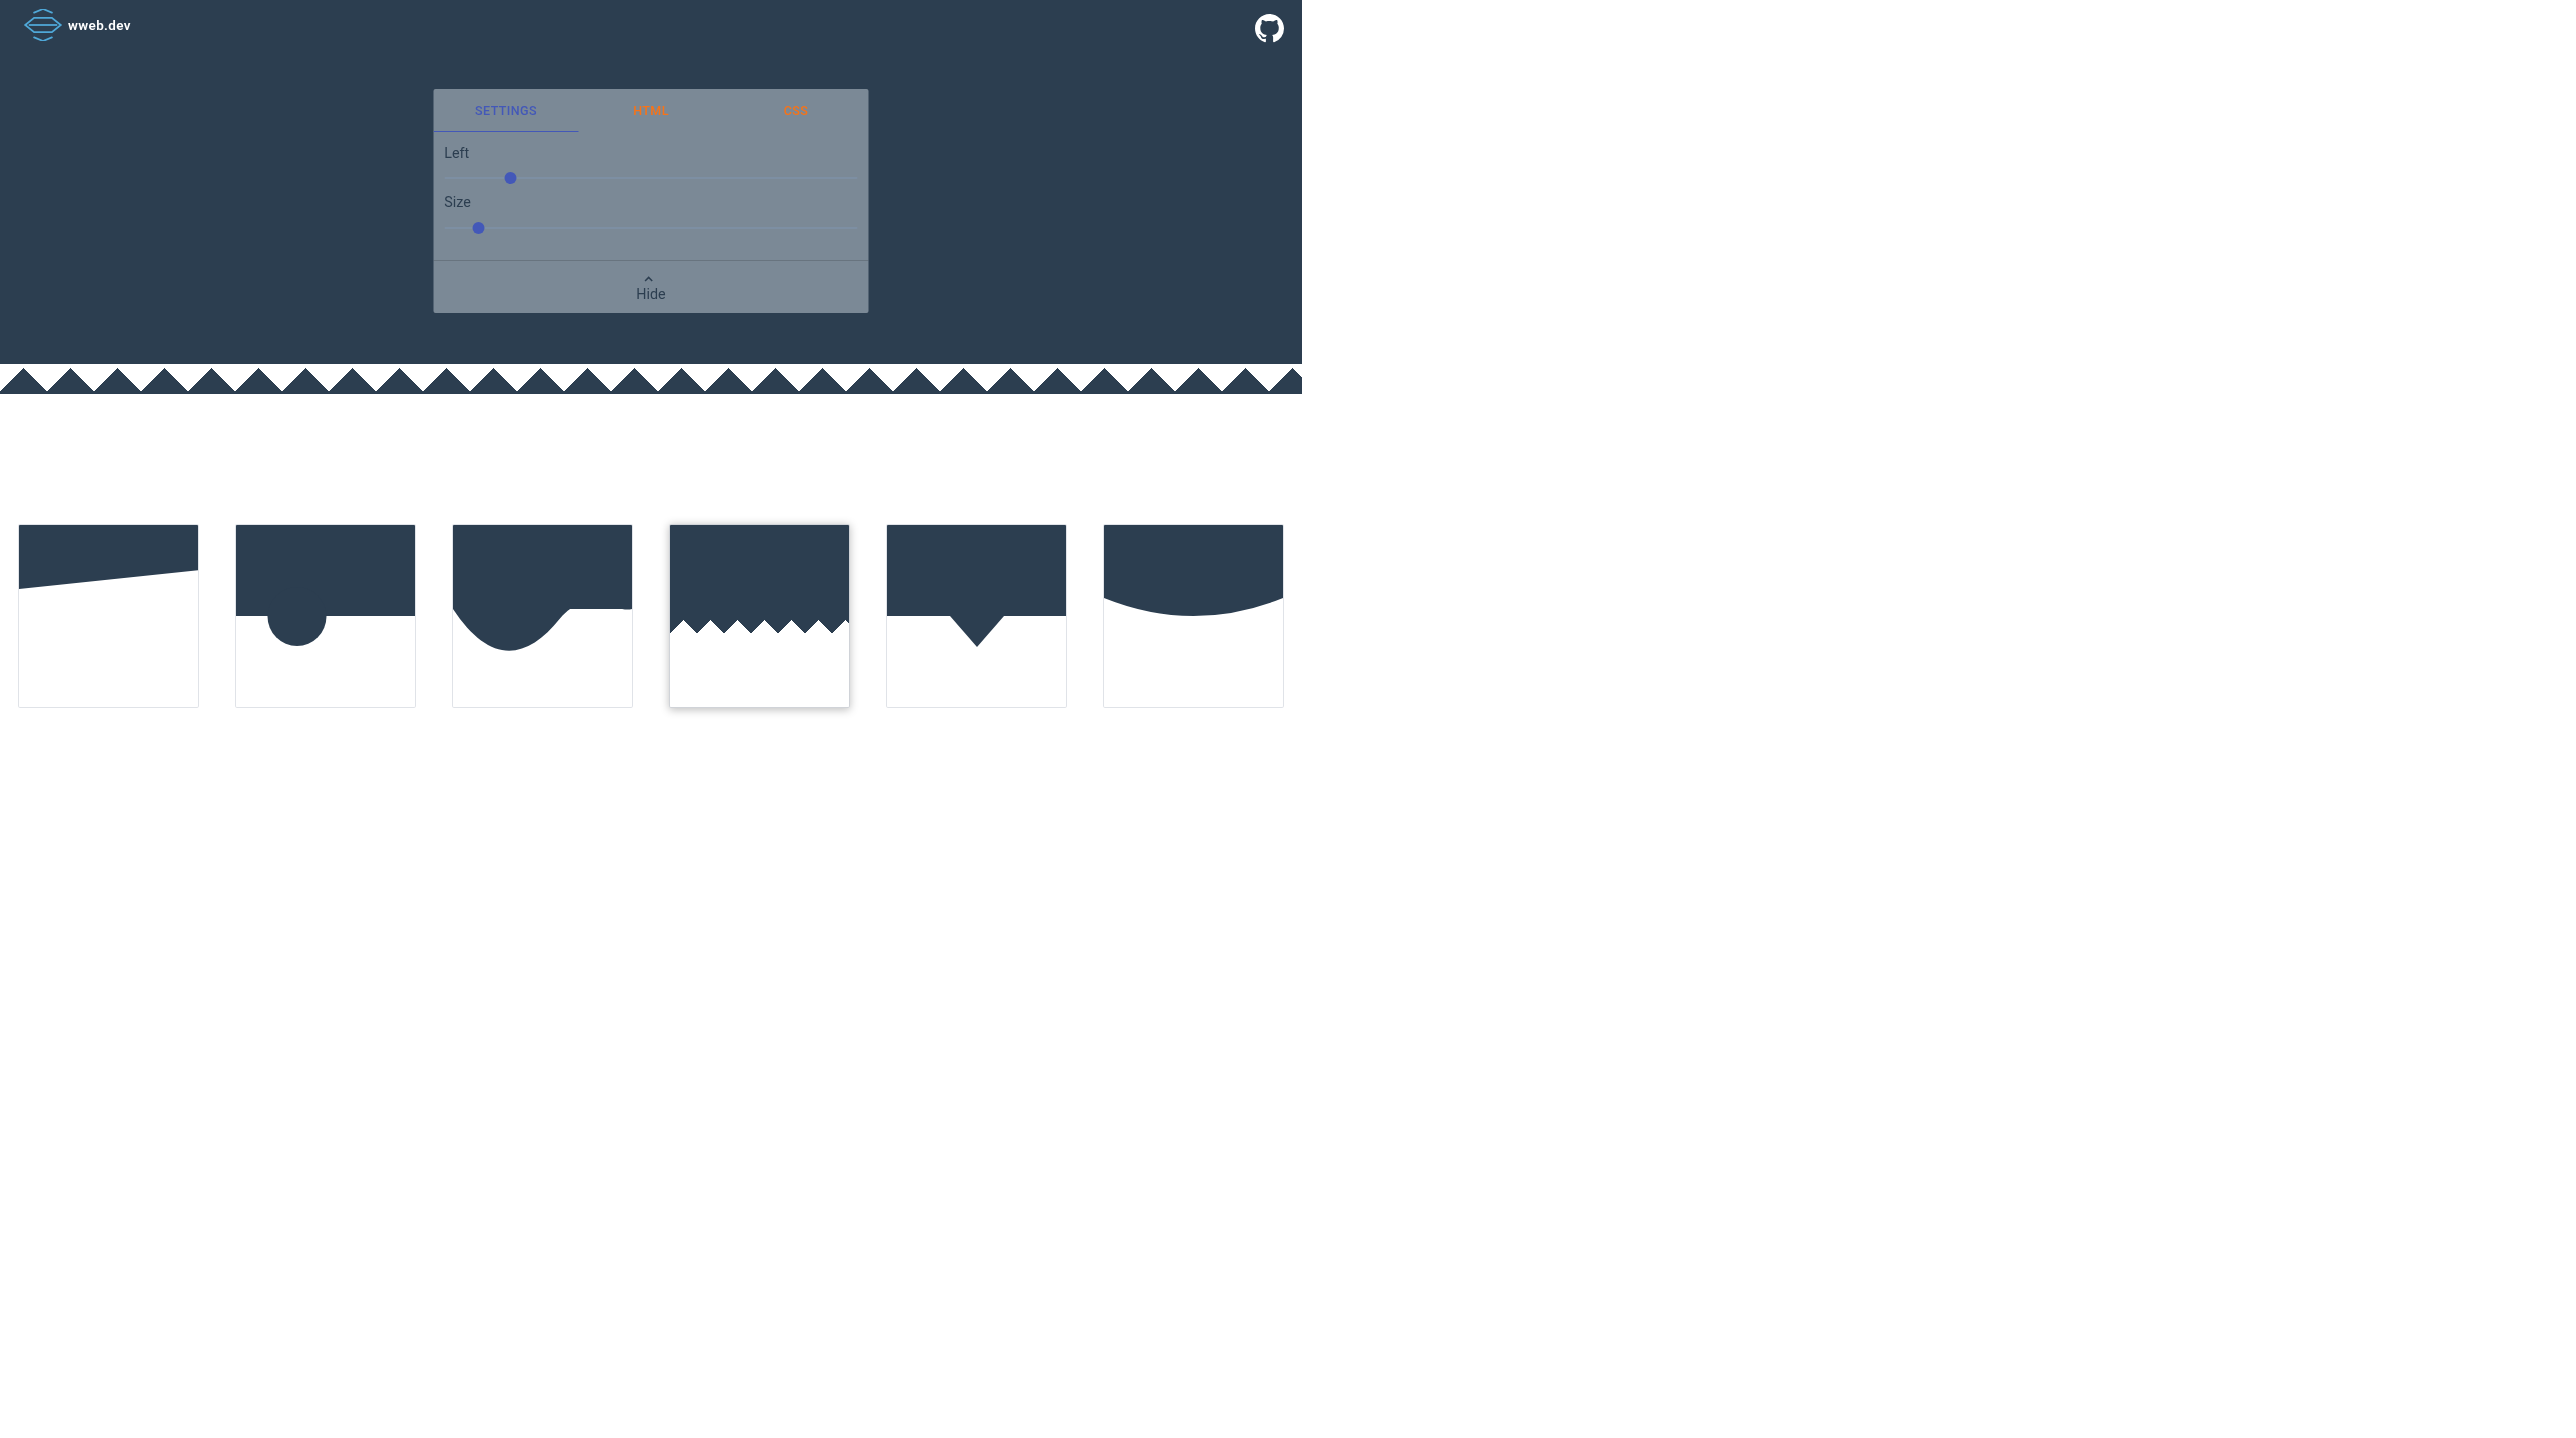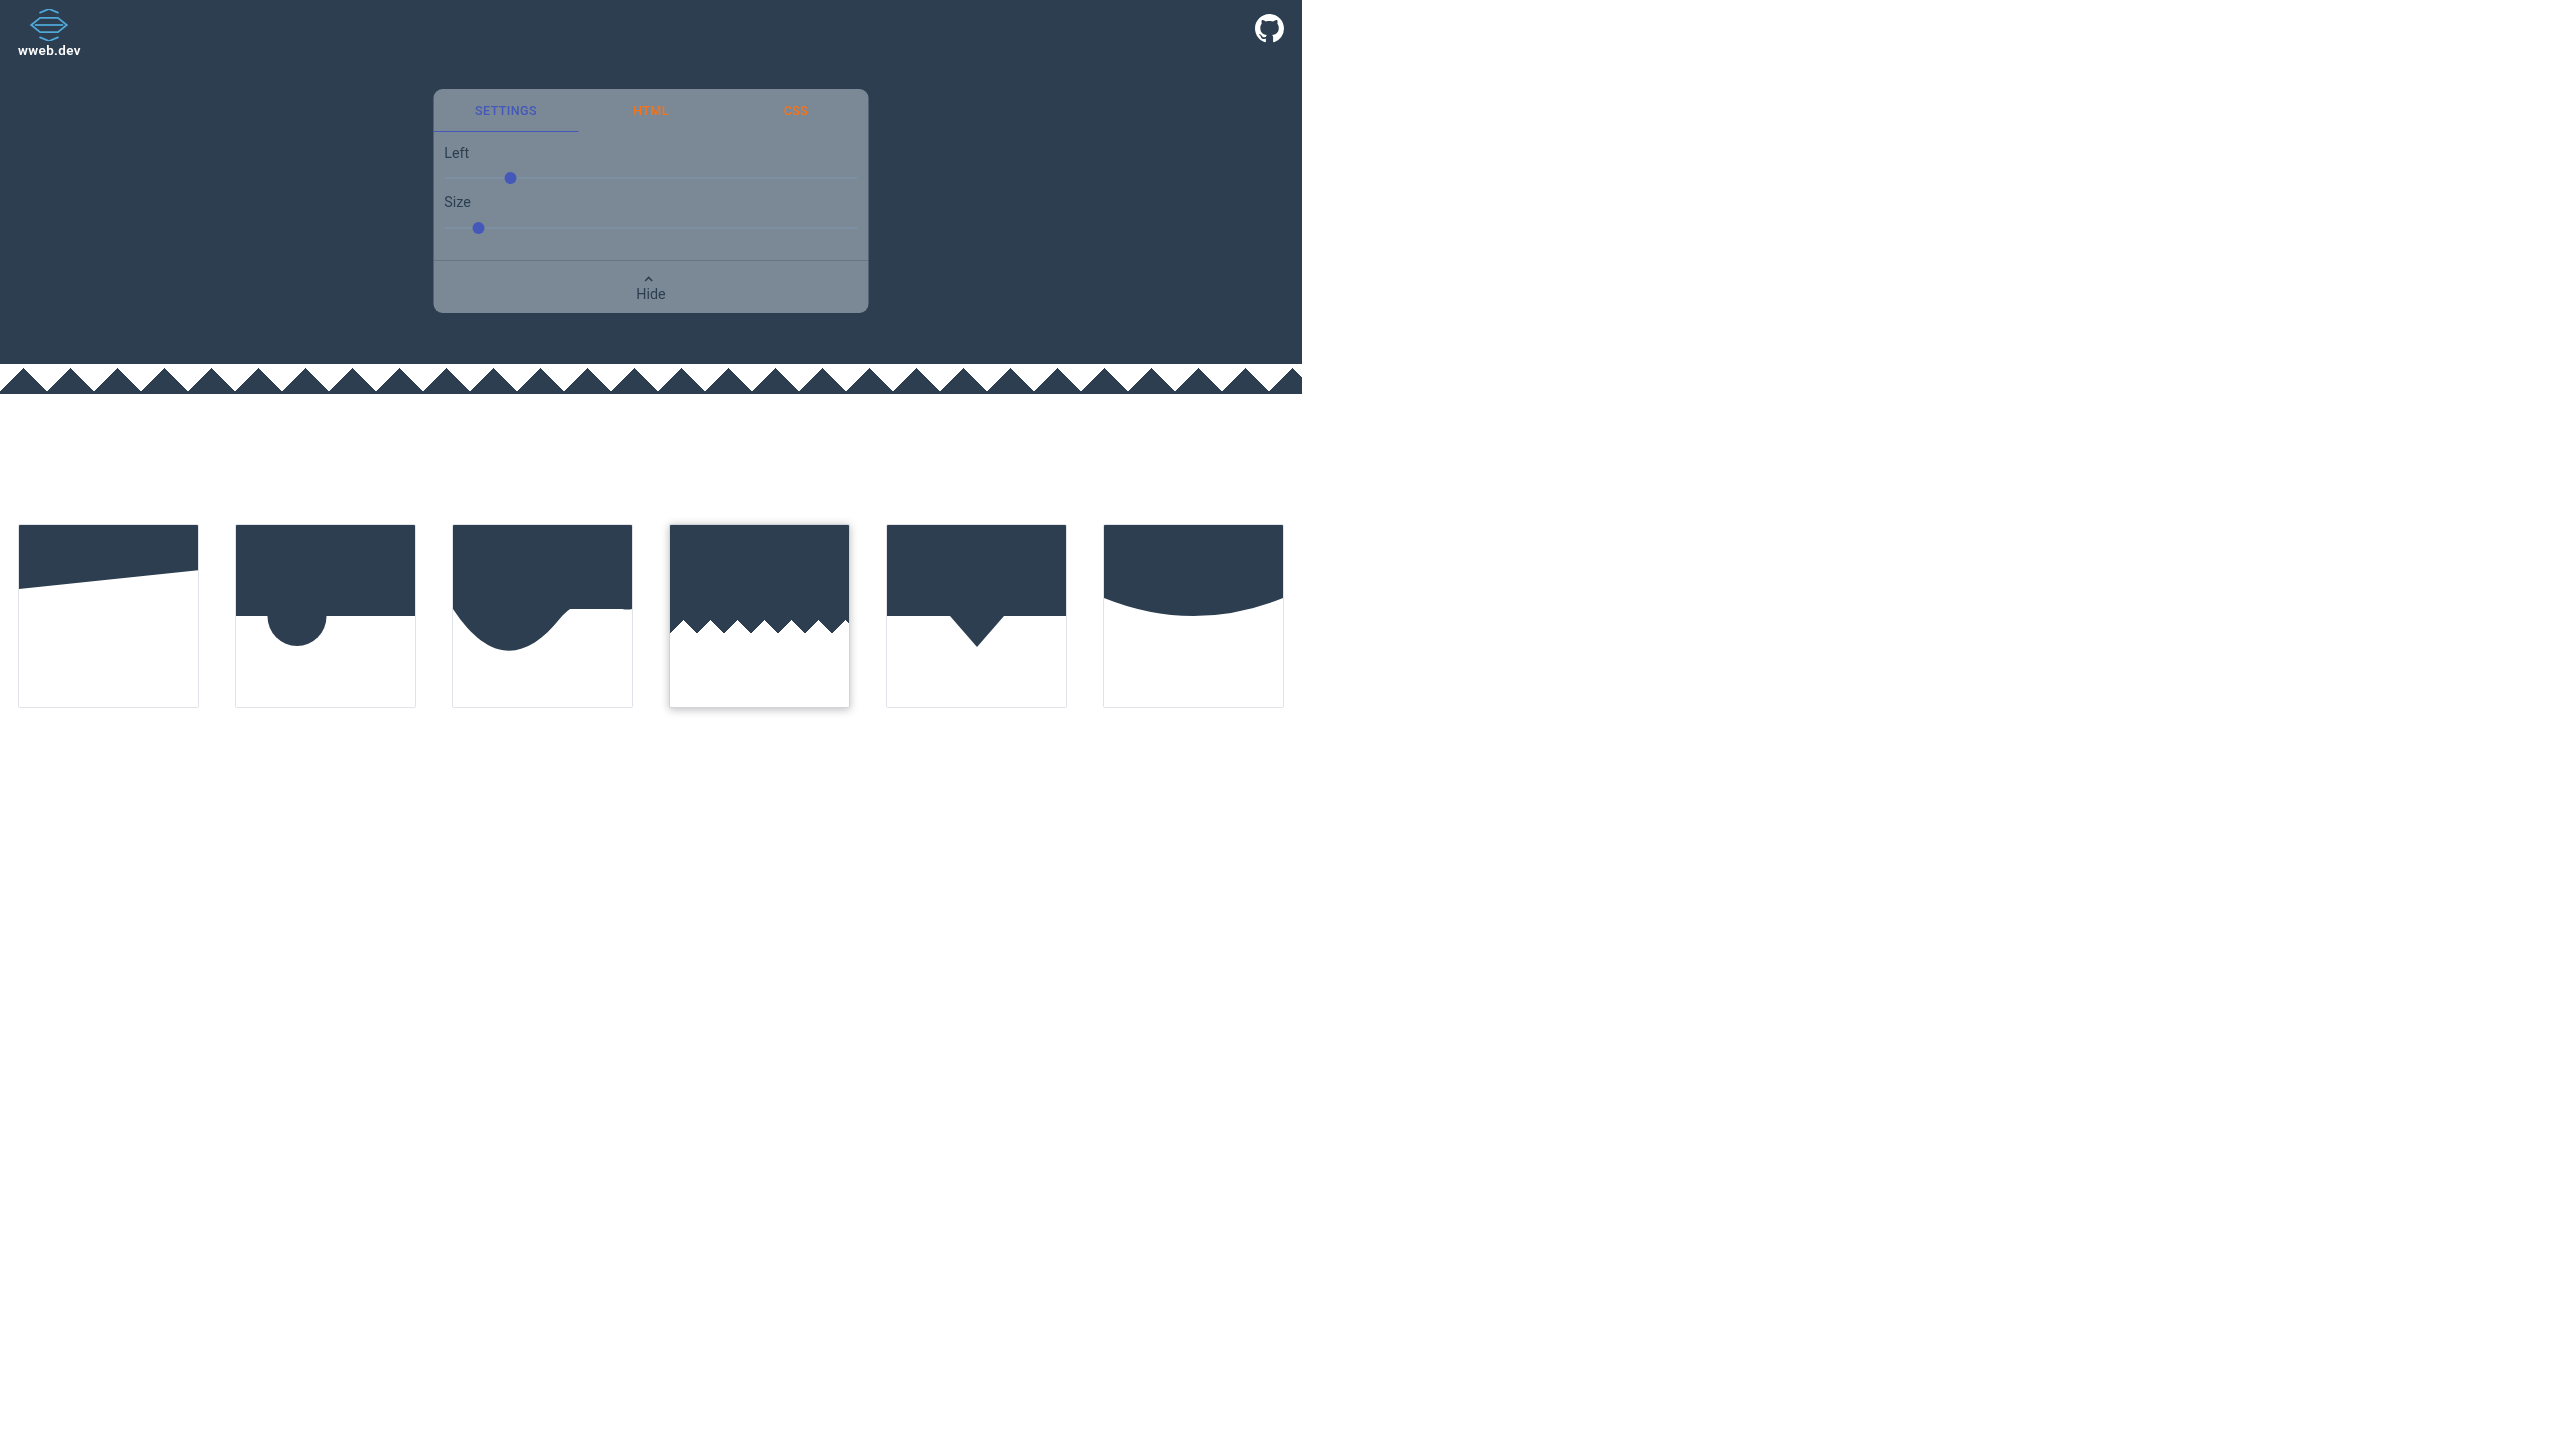--- a/index.html
+++ b/index.html
@@ -20,21 +20,21 @@
     height: 394px;
   }
   .header {
     display: flex;
     justify-content: space-between;
     align-items: flex-start;
     padding: 9px 18px;
   }
   .logo {
     display: flex;
-    flex-direction: column;
+    flex-direction: row;
     align-items: center;
   }
   .logo-icon {
     width: 50px;
     height: 32px;
     margin-bottom: 1.8px;
   }
   .logo-text {
     color: #fff;
     font-size: 13.4px;
@@ -48,21 +48,21 @@
     cursor: pointer;
     margin-top: 5.4px;
   }
   .panel {
     position: absolute;
     top: 89px;
     left: 50%;
     transform: translateX(-50%);
     width: 435px;
     background: rgba(189, 198, 207, 0.55);
-    border-radius: 9px;
+    border-radius: 2px;
     overflow: hidden;
   }
   .tabs {
     display: flex;
     height: 43px;
   }
   .tab {
     flex: 1;
     display: flex;
     align-items: center;

